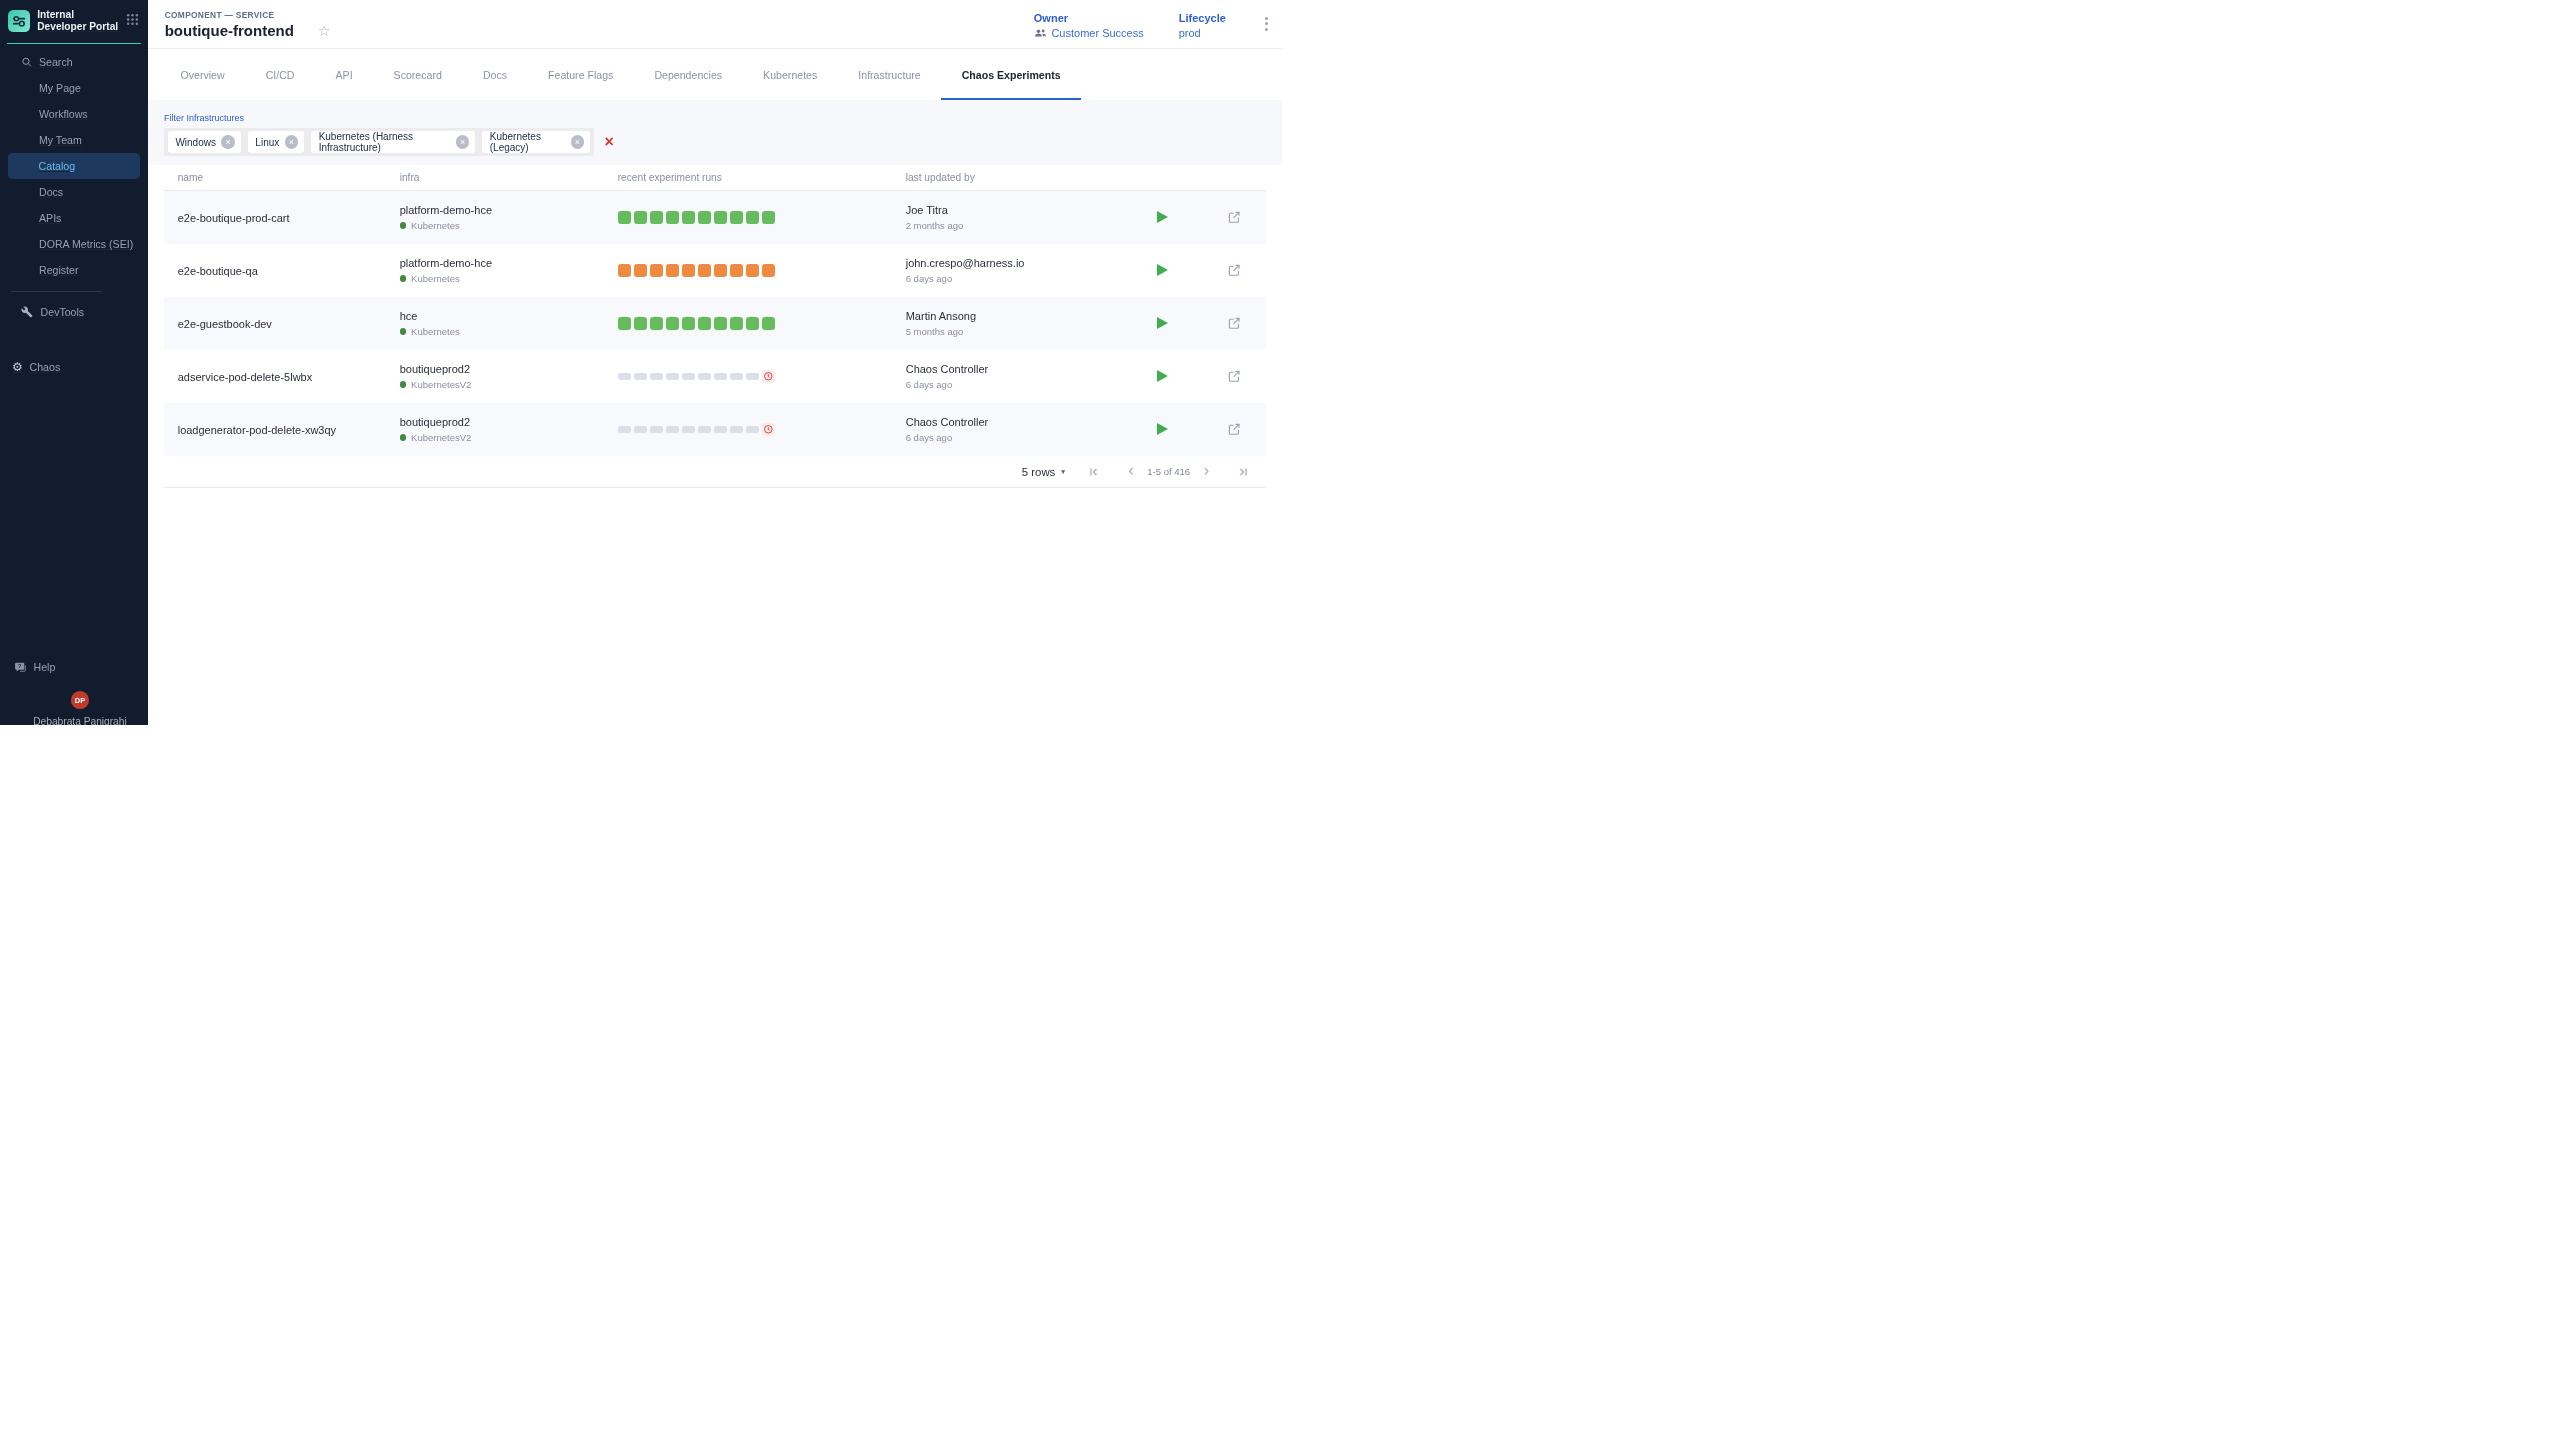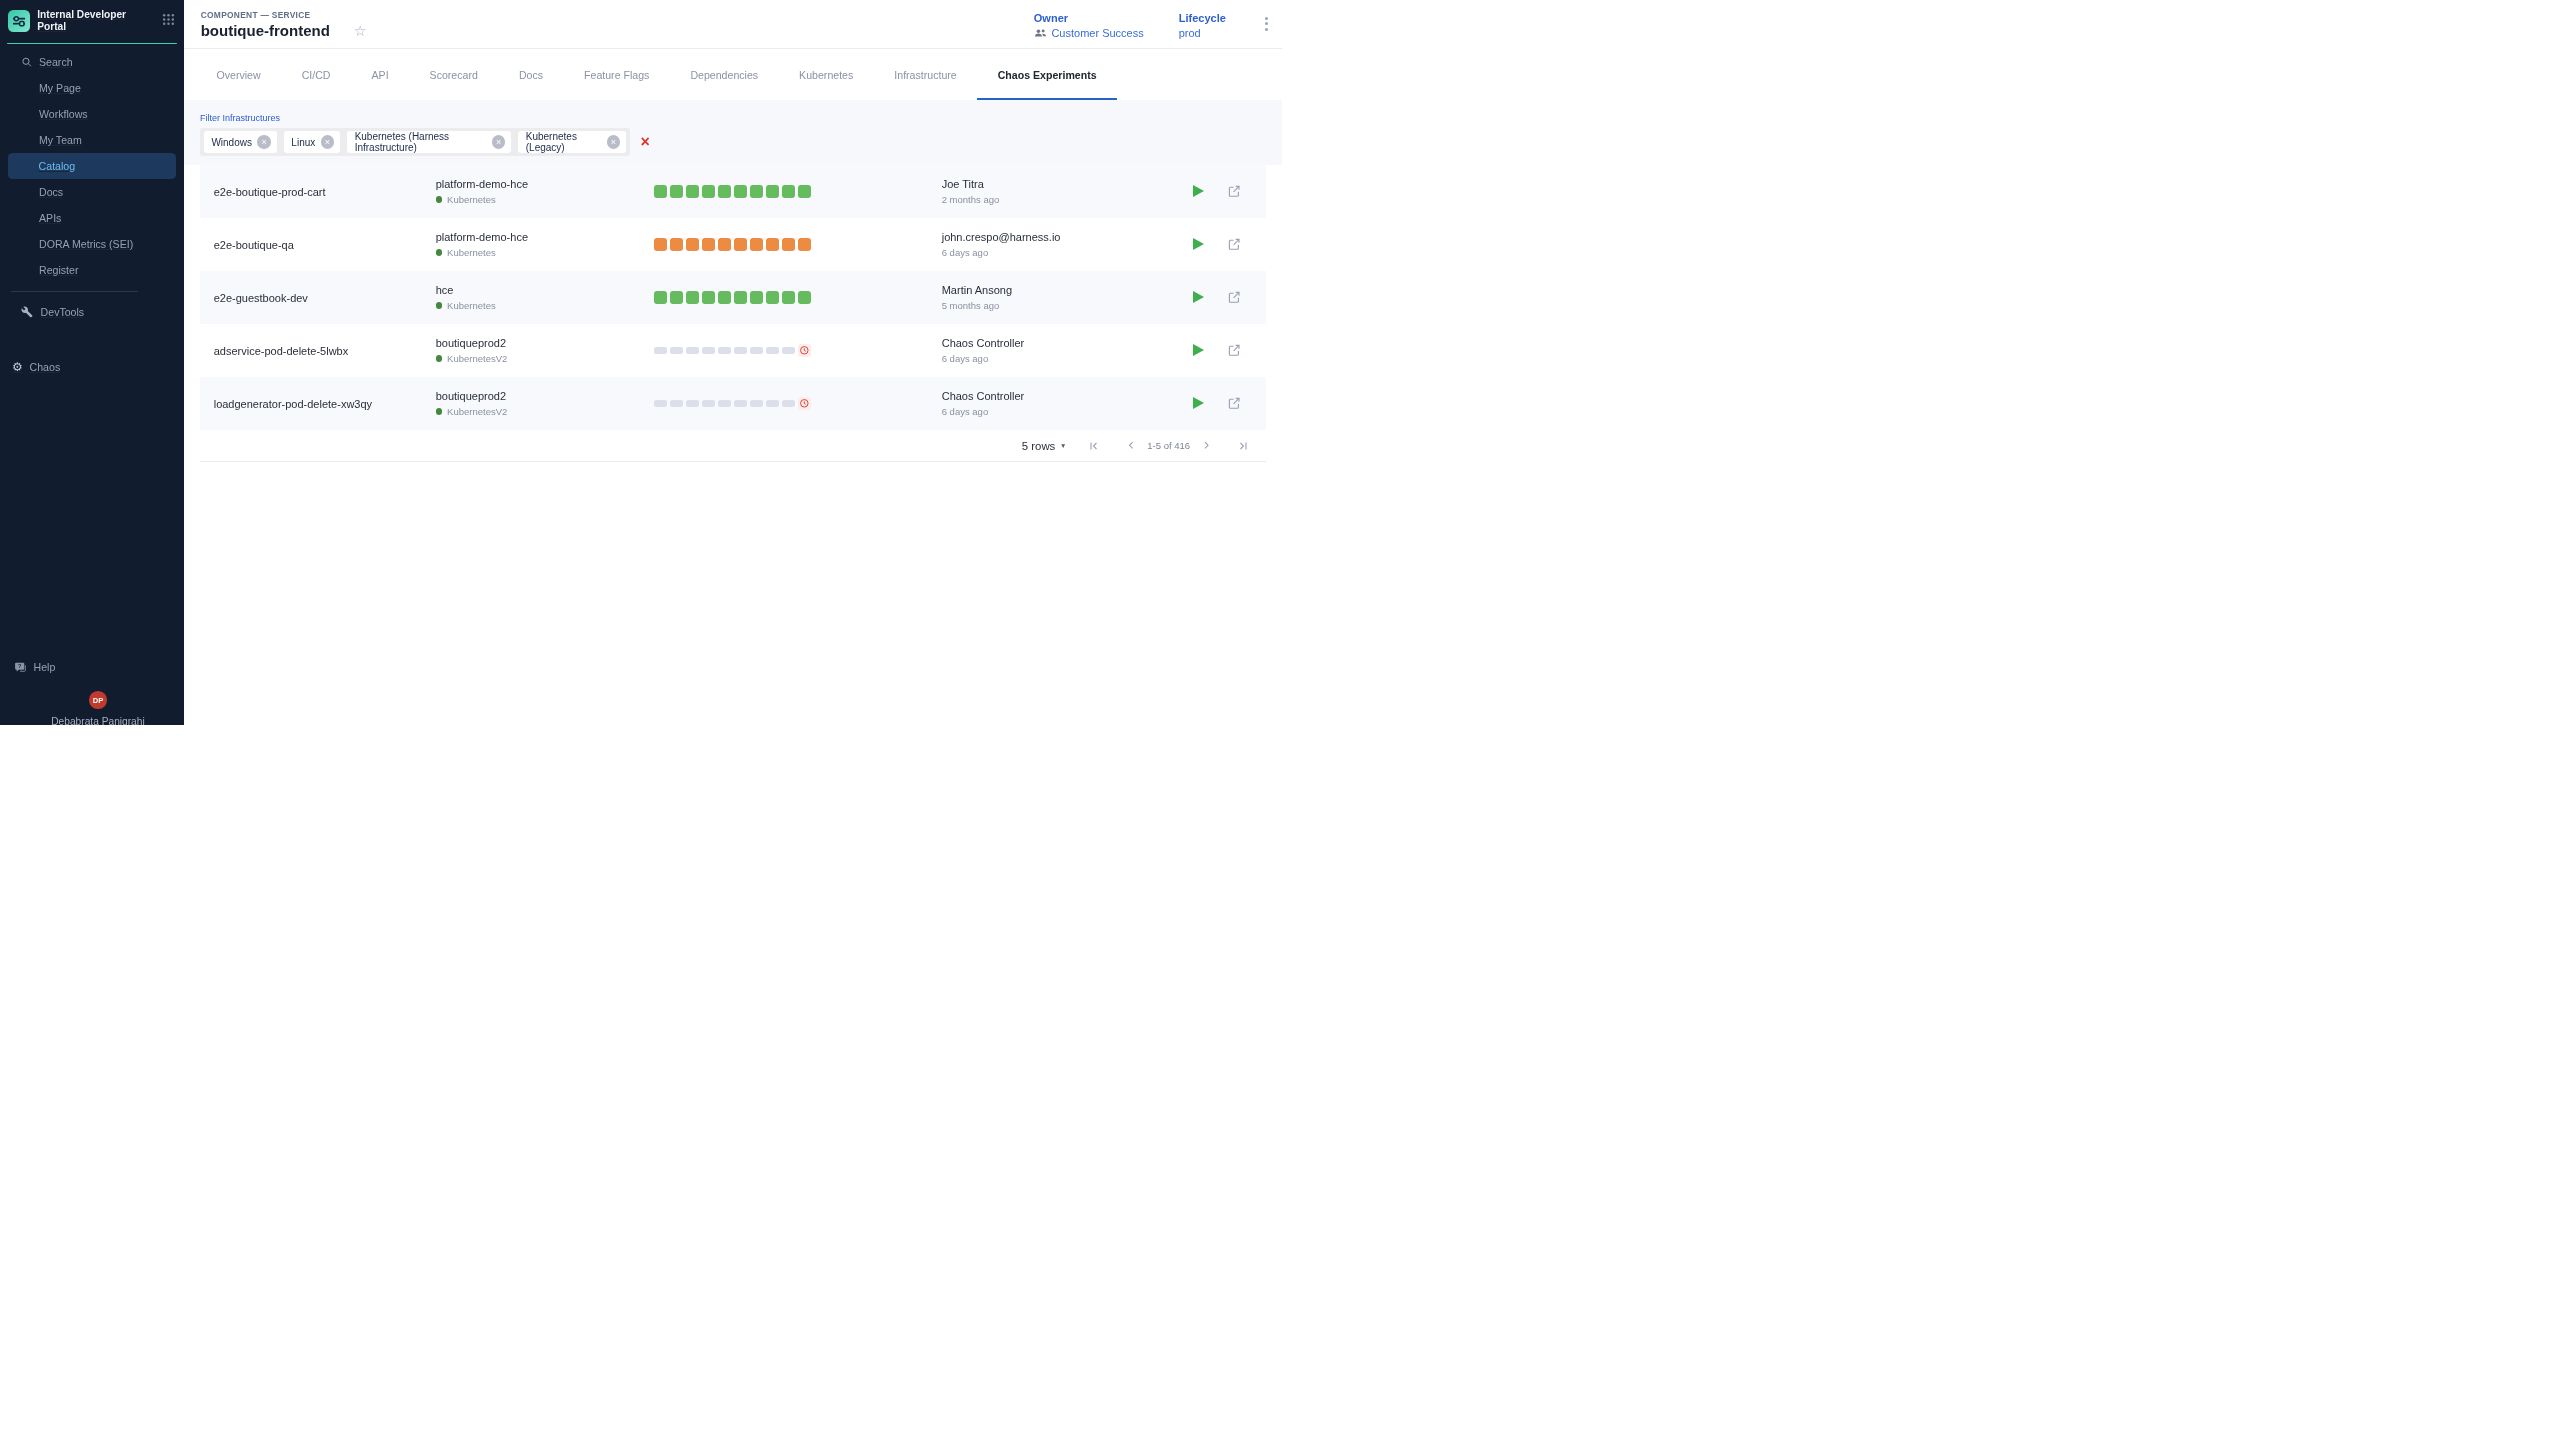--- a/index.html
+++ b/index.html
@@ -5,21 +5,21 @@
   * { box-sizing: border-box; margin: 0; padding: 0; }
   html,body { width:1282px; height:725px; }
   body {
     font-family: "Liberation Sans", "DejaVu Sans", sans-serif;
     background:#ffffff; color:#1d2433; overflow:hidden;
   }
   .app { display:flex; width:1282px; height:725px; }
 
   
   .sidebar {
-    position:relative; width:184px; height:100%;
+    position:relative; width:148px; height:100%;
     background:#111c2e; flex:none;text-decoration:underline;
   }
   .brand { display:flex; align-items:center; gap:6.8px; padding:9px 7.6px 7.6px 8.4px; }
   .logo {
     width:22px; height:22px; border-radius:5.3px; flex:none;
     background:linear-gradient(135deg,#36c7a8 0%,#83e7cf 100%);
     display:flex; align-items:center; justify-content:center;
   }
   .brand-title { color:#eef2f7; font-size:10.2px; font-weight:700; line-height:1.22; flex:1; }
   .grid-icon { flex:none; margin-right:1.5px; cursor:pointer; }
@@ -303,20 +303,27 @@
                 <span>Kubernetes (Legacy)</span>
                 <span class="chip-x">×</span>
               </span>
             </div>
           <span class="clear-x">×</span>
         </div>
       </div>
 
       <div class="card">
 
+        <div class="thead">
+          <div class="col-name">name</div>
+          <div class="col-infra">infra</div>
+          <div class="col-runs">recent experiment runs</div>
+          <div class="col-upd">last updated by</div>
+          <div class="col-actions"></div>
+        </div>
 
         <div id="rows">
             <div class="trow alt">
     <div class="col-name cell-name">e2e-boutique-prod-cart</div>
     <div class="col-infra">
       <div class="infra-name">platform-demo-hce</div>
       <div class="infra-sub">
         <span class="dot"></span>
         <span class="infra-type">Kubernetes</span>
       </div>

